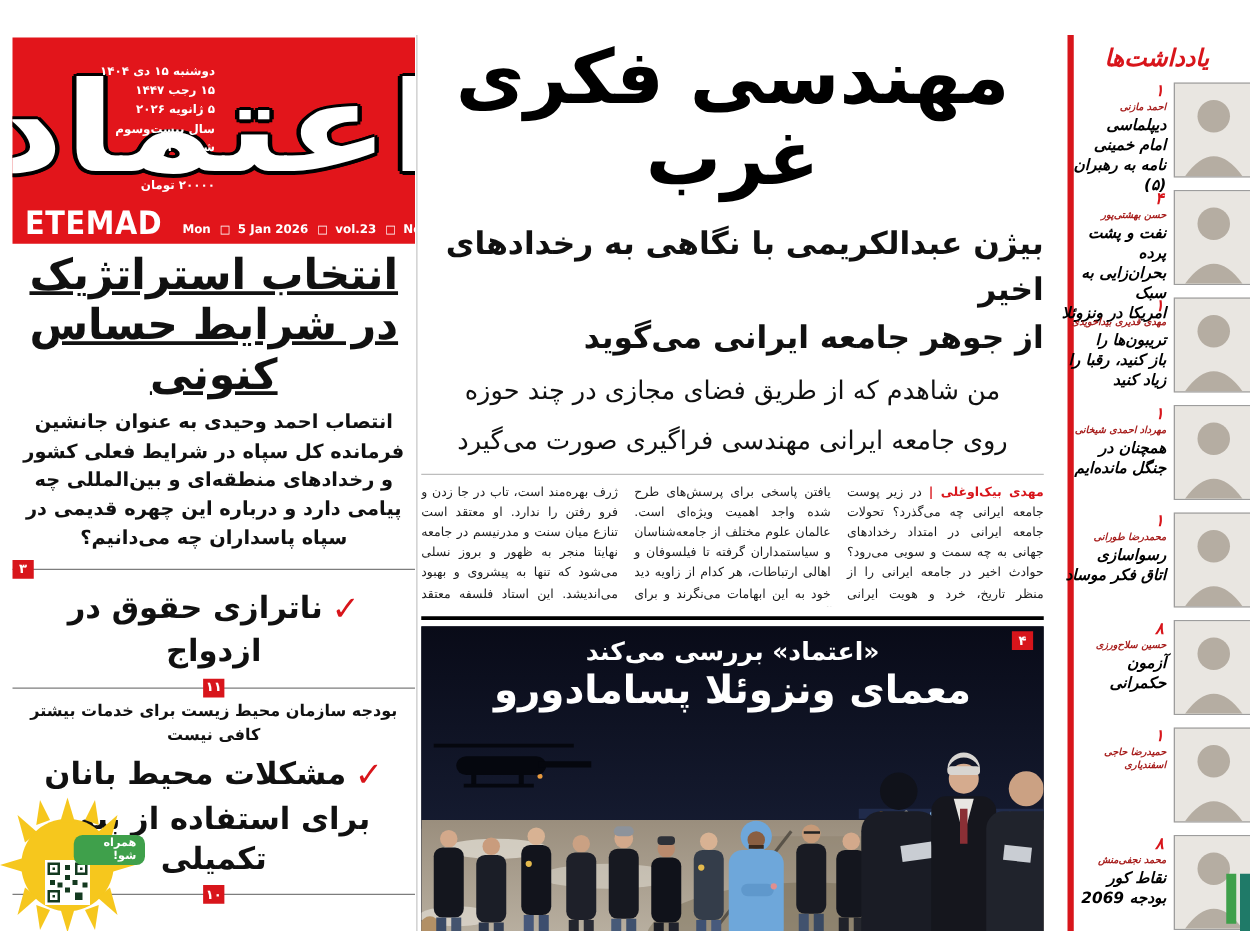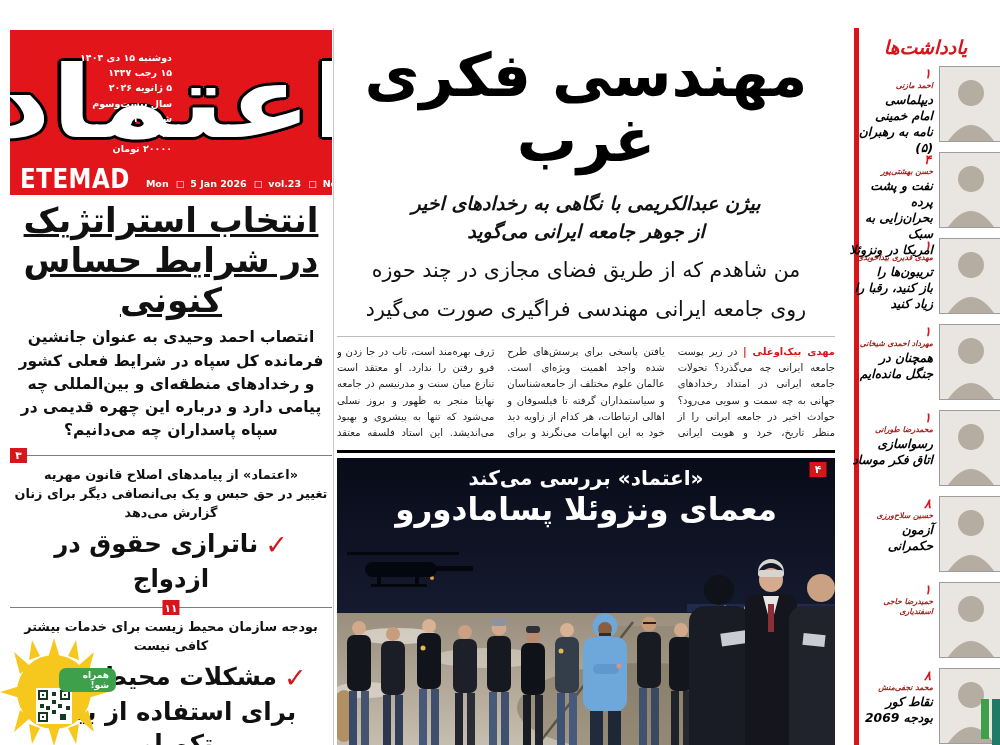--- a/index.html
+++ b/index.html
@@ -36,22 +36,22 @@
   .left-sec:last-child .rule{border-top:none;margin-top:0;}
   .left-sec:last-child .badge{left:-8px;transform:none;top:-12px;}
 
   
   .sun{position:absolute;left:-14px;top:436px;width:120px;height:120px;z-index:4;}
   .sun-label{position:absolute;left:34px;top:36px;background:#3fa04b;color:#fff;font-size:9px;font-weight:bold;
      padding:2px 7px;border-radius:7px;direction:rtl;z-index:2;margin-left:29px;}
 
   
   .centercol{position:absolute;left:337px;top:30px;width:498px;direction:rtl;}
-  .main-hl{font-size:60px;font-weight:bold;text-align:center;line-height:1.08;letter-spacing:-2px;margin:13px 0 16px;color:#000;}
-  .deck-a{font-size:19px;font-weight:bold;text-align:center;line-height:1.5;font-style:italic;}
+  .main-hl{font-size:60px;font-weight:bold;text-align:center;line-height:1.08;letter-spacing:-2px;margin:0 0 16px;color:#000;}
+  .deck-a{font-size:25px;font-weight:bold;line-height:1.5;}
   .deck-b{font-size:20.5px;font-weight:normal;text-align:center;line-height:1.5;margin-top:9px;}
   .thin-rule{border-top:1px solid #bdbdbd;margin:11px 0 7px;}
   .bodycols{display:flex;direction:rtl;gap:13px;height:98px;overflow:hidden;
      font-size:10px;line-height:1.62;text-align:justify;color:#1c1c1c;}
   .bodycols .col{flex:1;}
   .red-inline{color:#d8151b;font-weight:bold;}
   .black-rule{border-top:3px solid #000;margin-top:8px;}
 
   
   .photo{position:relative;margin-top:5px;height:346px;background:#0a0d1b;overflow:hidden;}
@@ -121,22 +121,20 @@
 
   <div class="leftcol">
     <h2 class="lead-title">انتخاب استراتژیک در شرایط حساس کنونی</h2>
     <div class="lead-deck">انتصاب احمد وحیدی به عنوان جانشین فرمانده کل سپاه در شرایط فعلی کشور و رخدادهای منطقه‌ای و بین‌المللی چه پیامی دارد و درباره این چهره قدیمی در سپاه پاسداران چه می‌دانیم؟</div>
     <div class="rule">
       <span class="badge badge-left">۳</span>
     </div>
 
     <div>
   <section class="left-sec">
-    <div class="kicker">«اعتماد» از پیامدهای اصلاح قانون مهریه
-تغییر در حق حبس و یک بی‌انصافی دیگر برای زنان گزارش می‌دهد</div>
     <h3 class="sec-title"><span class="check">✓</span><span>ناترازی حقوق در ازدواج</span></h3>
     <div class="rule">
             <span class="badge">۱۱</span>
           </div>
   </section>
 
   <section class="left-sec">
     <div class="kicker">بودجه سازمان محیط زیست برای خدمات بیشتر کافی نیست</div>
     <h3 class="sec-title"><span class="check">✓</span><span>مشکلات محیط بانان
 برای استفاده از بیمه تکمیلی</span></h3>

